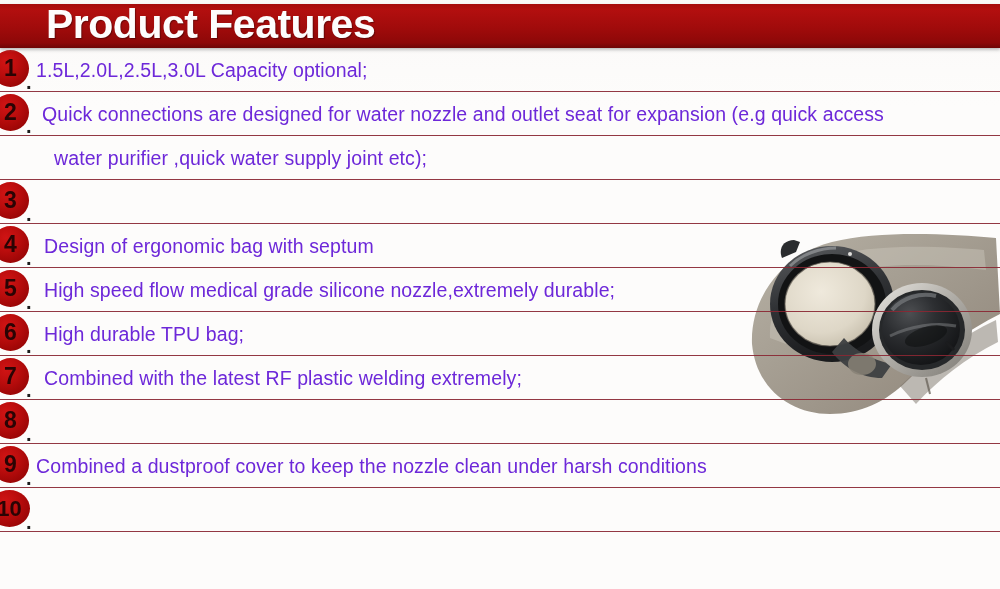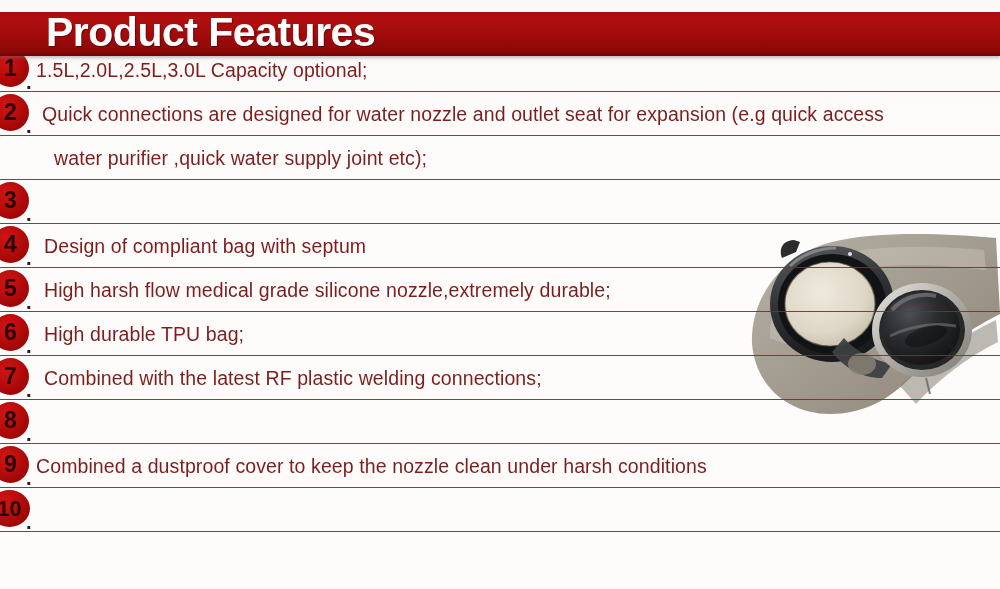--- a/index.html
+++ b/index.html
@@ -13,21 +13,21 @@
     height: 589px;
     overflow: hidden;
     background: #fdfcfb;
     font-family: "Liberation Sans", sans-serif;
   }
 
   
   #header-bar {
     position: absolute;
     left: 0;
-    top: 12px;
+    top: 4px;
     width: 1000px;
     height: 44px;
     background: linear-gradient(to bottom,
         #a50c0c 0%,
         #b30f0f 12%,
         #a00b0b 55%,
         #8d0808 88%,
         #6e0606 100%);
     box-shadow: 0 2px 3px rgba(120,120,120,0.45);
     z-index: 6;
@@ -127,21 +127,21 @@
     font-weight: bold;
     line-height: 12px;
     z-index: 6;
   }
 
   .feature-text {
     position: absolute;
     left: 40px;
     top: 7px;
     font-size: 19.5px;
-    color: #7f1d1d;
+    color: #6d28d9;
     line-height: 30px;
     white-space: nowrap;
     letter-spacing: 0.1px;
   }
   .feature-text.cont {
     top: 51px;
     left: 54px;
   }
   .feature-text.indent-1 { left: 36px; }
   .feature-text.indent-2 { left: 42px; }
@@ -250,42 +250,42 @@
 
     <div class="feature-row">
       <div class="bullet">3</div>
       <div class="bullet-dot">.</div>
       <div class="rule"></div>
     </div>
 
     <div class="feature-row">
       <div class="bullet">4</div>
       <div class="bullet-dot">.</div>
-      <div class="feature-text indent-3">Design of compliant bag with septum</div>
+      <div class="feature-text indent-3">Design of ergonomic bag with septum</div>
       <div class="rule"></div>
     </div>
 
     <div class="feature-row">
       <div class="bullet">5</div>
       <div class="bullet-dot">.</div>
-      <div class="feature-text indent-3">High harsh flow medical grade silicone nozzle,extremely durable;</div>
+      <div class="feature-text indent-3">High speed flow medical grade silicone nozzle,extremely durable;</div>
       <div class="rule"></div>
     </div>
 
     <div class="feature-row">
       <div class="bullet">6</div>
       <div class="bullet-dot">.</div>
       <div class="feature-text indent-3">High durable TPU bag;</div>
       <div class="rule"></div>
     </div>
 
     <div class="feature-row">
       <div class="bullet">7</div>
       <div class="bullet-dot">.</div>
-      <div class="feature-text indent-3">Combined with the latest RF plastic welding connections;</div>
+      <div class="feature-text indent-3">Combined with the latest RF plastic welding extremely;</div>
       <div class="rule"></div>
     </div>
 
     <div class="feature-row">
       <div class="bullet">8</div>
       <div class="bullet-dot">.</div>
       <div class="rule"></div>
     </div>
 
     <div class="feature-row">

